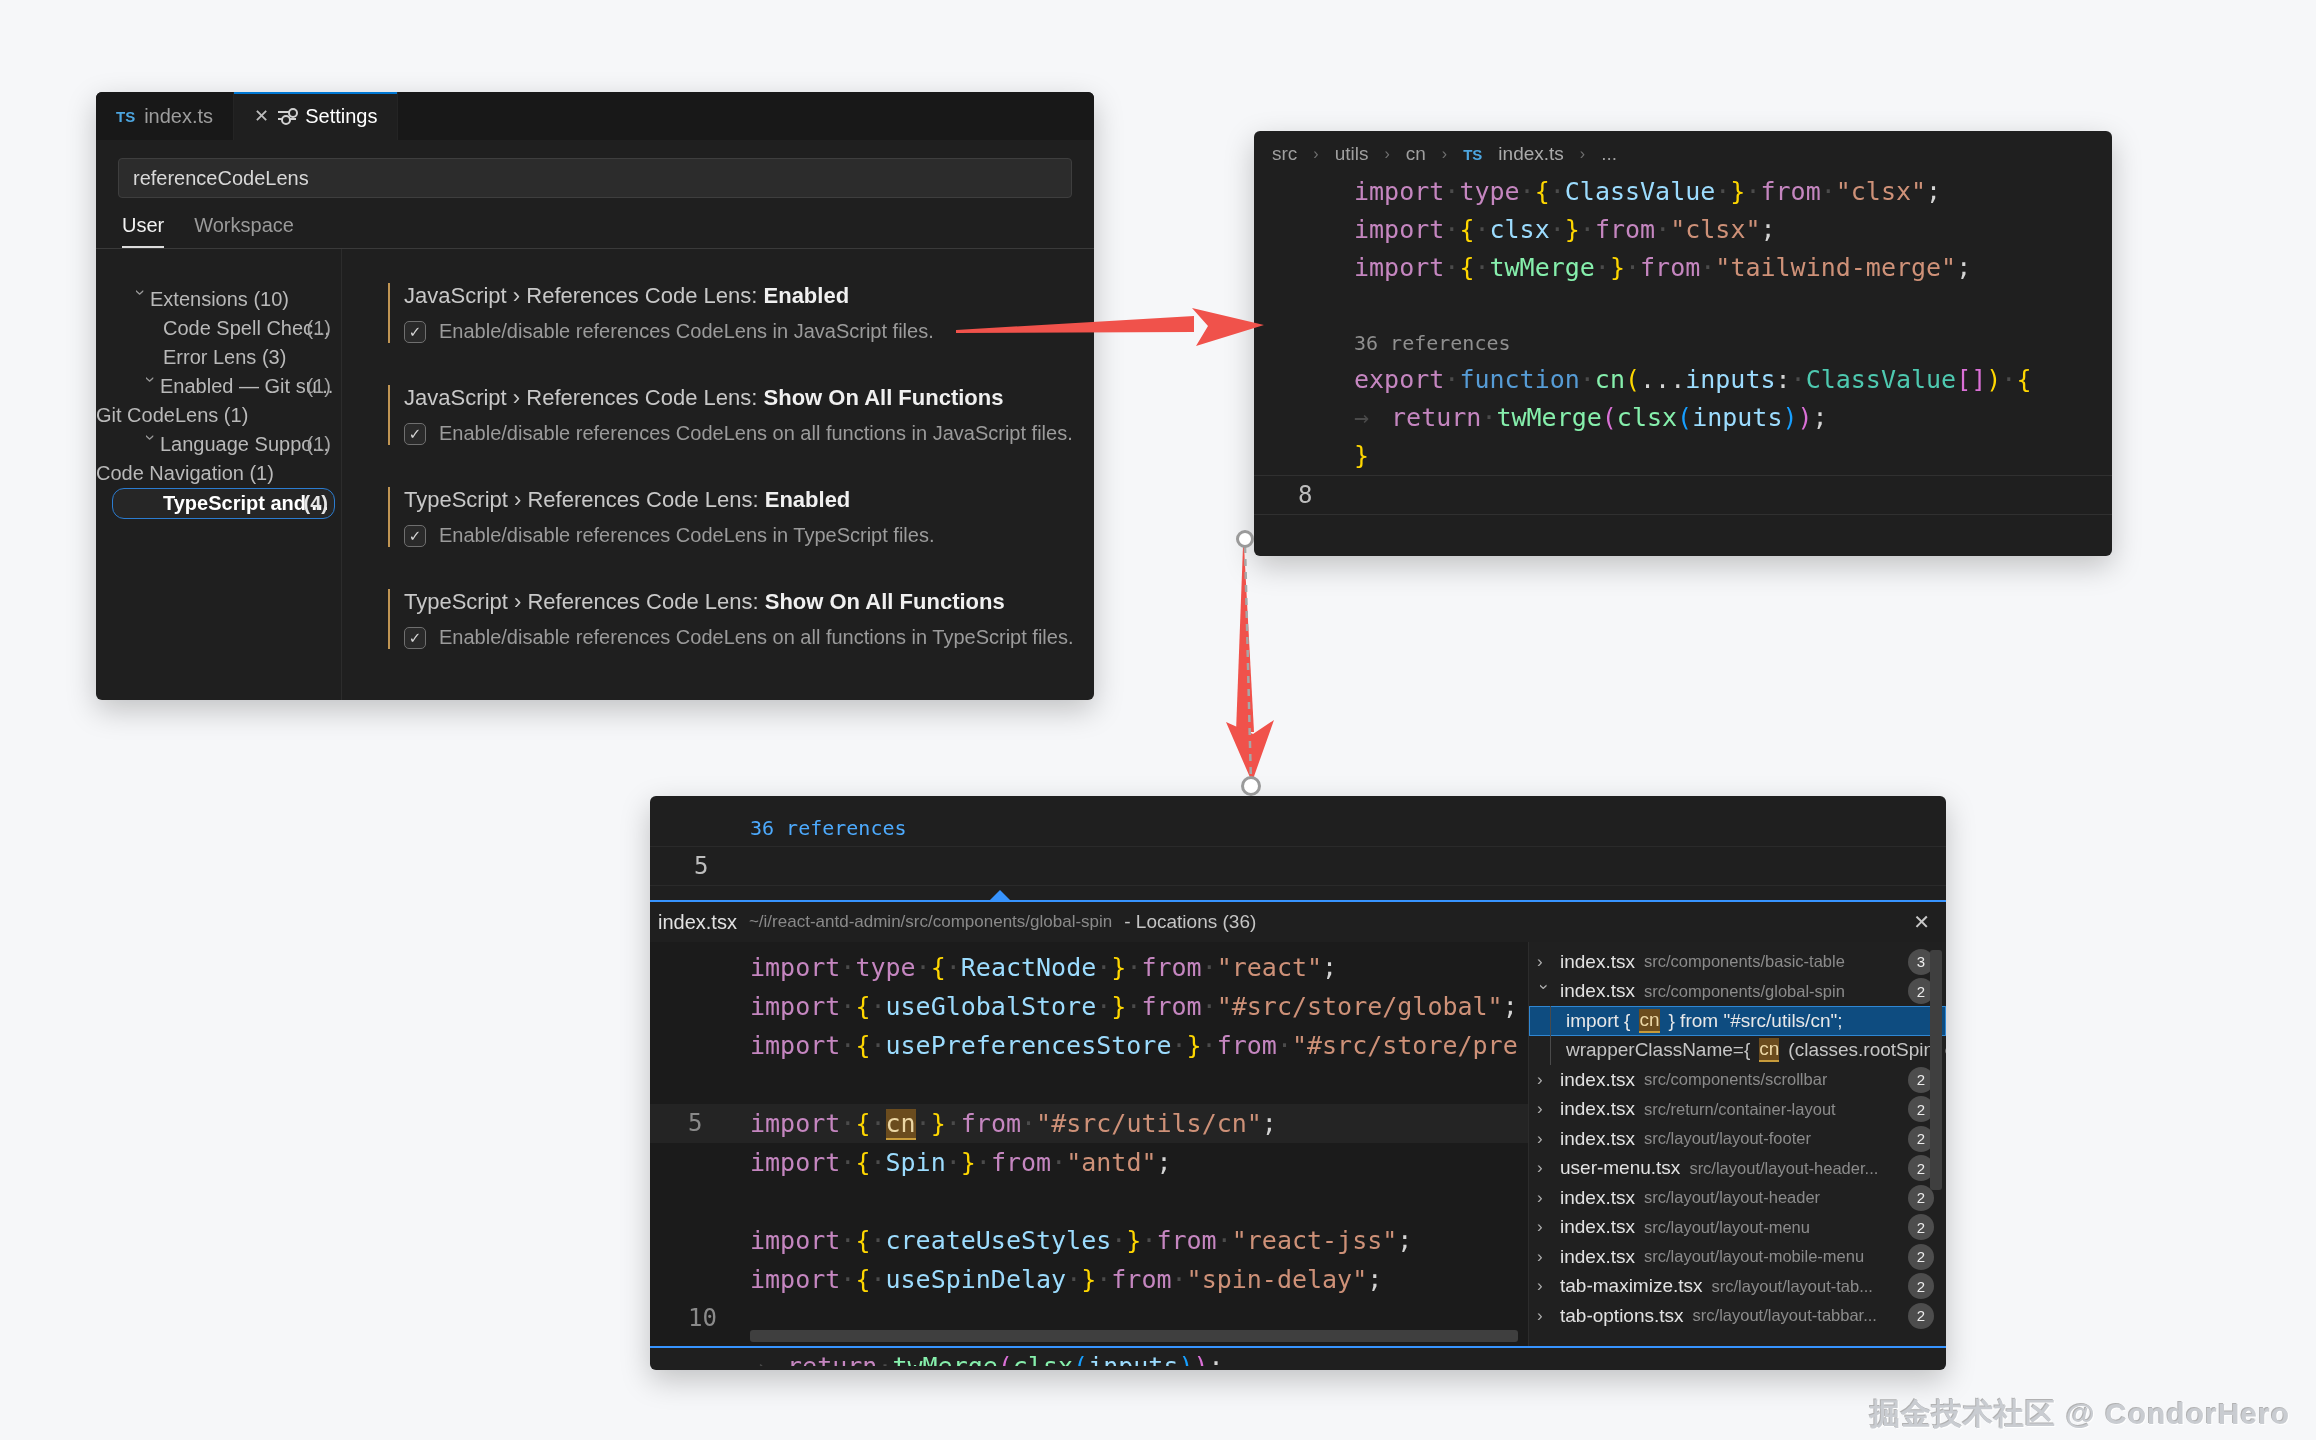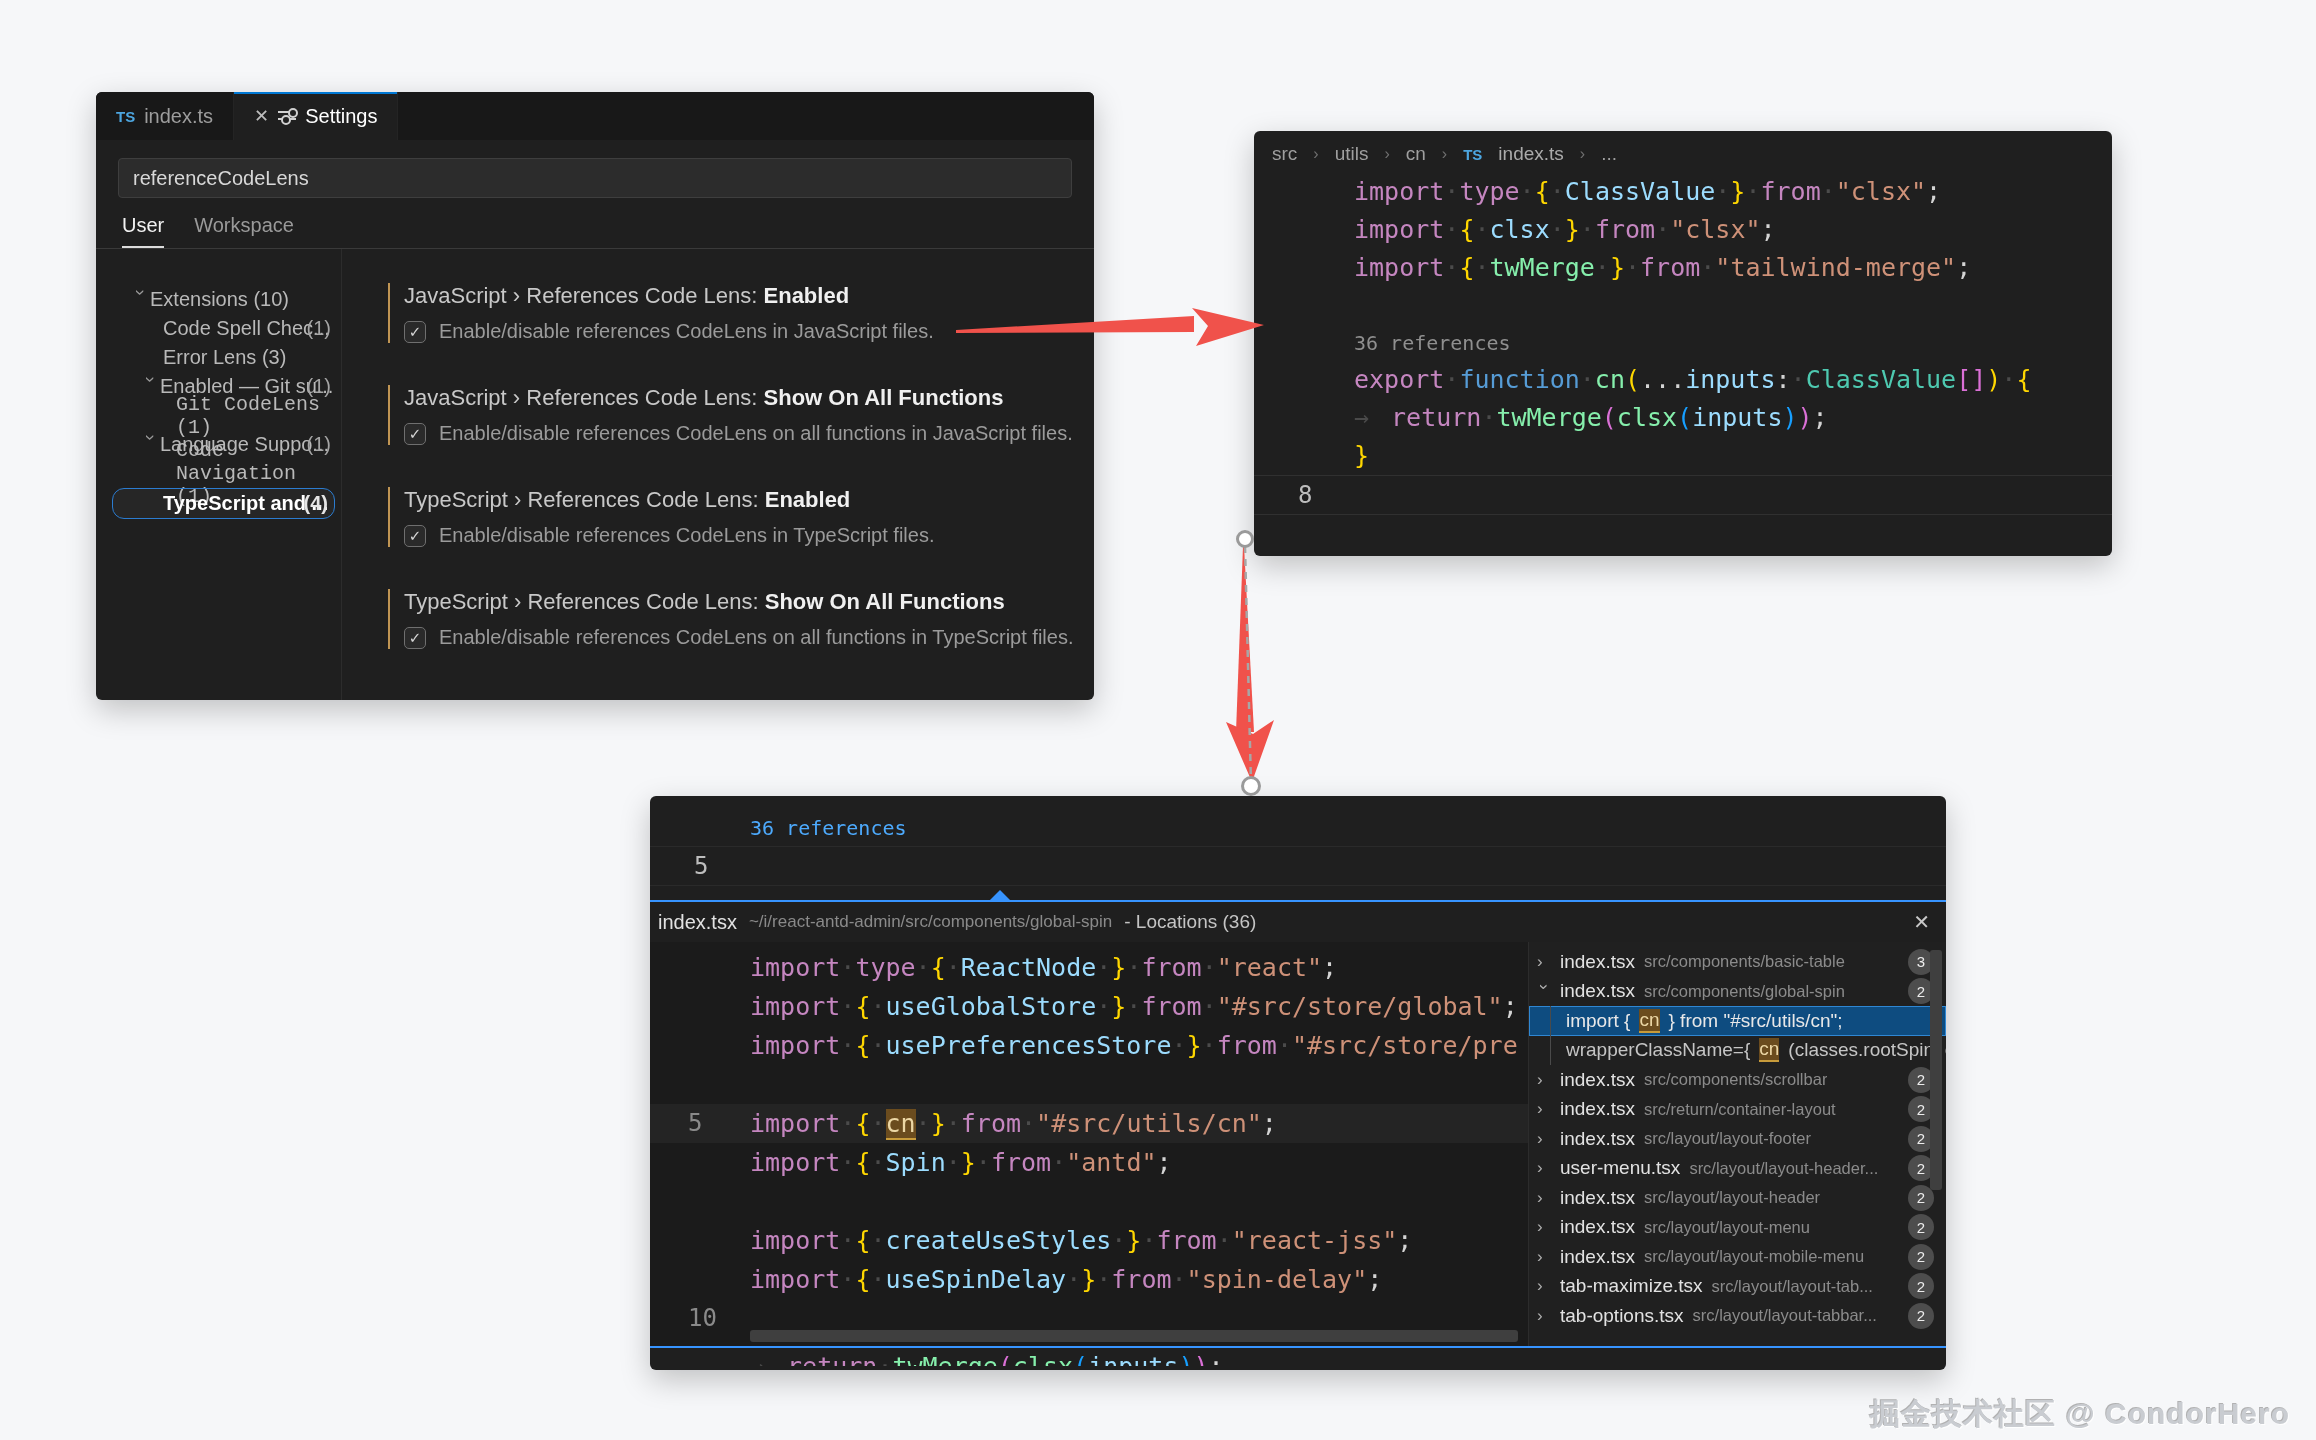--- a/index.html
+++ b/index.html
@@ -31,21 +31,21 @@
   .scope{color:#9a9a9a;padding-bottom:9px;cursor:pointer;}
   .scope.active{color:#f2f2f2;border-bottom:2px solid #dcdcdc;}
   .hdivider{height:1px;background:#3a3a3a;}
   .settings-body{display:flex;height:460px;}
   .toc{width:246px;border-right:1px solid #2c2c2c;padding-top:36px;box-sizing:border-box;}
   .toc-item{position:relative;height:29px;display:flex;align-items:center;font-size:20px;color:#b9b9b9;cursor:pointer;box-sizing:border-box;}
   .toc-item .chev{width:20px;color:#9a9a9a;font-size:18px;display:inline-block;transform:rotate(90deg);}
   .toc-item.lvl0{padding-left:34px;}
   .toc-item.lvl1{padding-left:67px;}
   .toc-item.lvl1.haschev{padding-left:44px;}
-  .toc-item.lvl2{padding-left:80px;font-family:Liberation Mono, monospace;}
+  .toc-item.lvl2{}
   .toc-item .cnt{position:absolute;right:10px;color:#a5a5a5;}
   .toc-item.selected{margin:0 6px 0 16px;padding-left:50px;border:1px solid #2b7cd0;border-radius:12px;
     background:rgba(255,255,255,.03);color:#ffffff;font-weight:bold;height:31px;}
   .toc-item.selected .cnt{right:6px;font-weight:bold;color:#e6e6e6;}
   .entries{flex:1;padding:34px 0 0 46px;}
   .entry{border-left:2px solid #c09553;padding-left:14px;margin-bottom:42px;min-height:60px;}
   .entry-title{font-size:22px;color:#c8c8c8;}
   .entry-title b{color:#f0f0f0;}
   .entry-desc{display:flex;align-items:center;gap:13px;margin-top:11px;}
   .checkbox{width:20px;height:20px;border:1px solid #6f6f6f;border-radius:5px;background:#2a2a2a;color:#d6d6d6;

